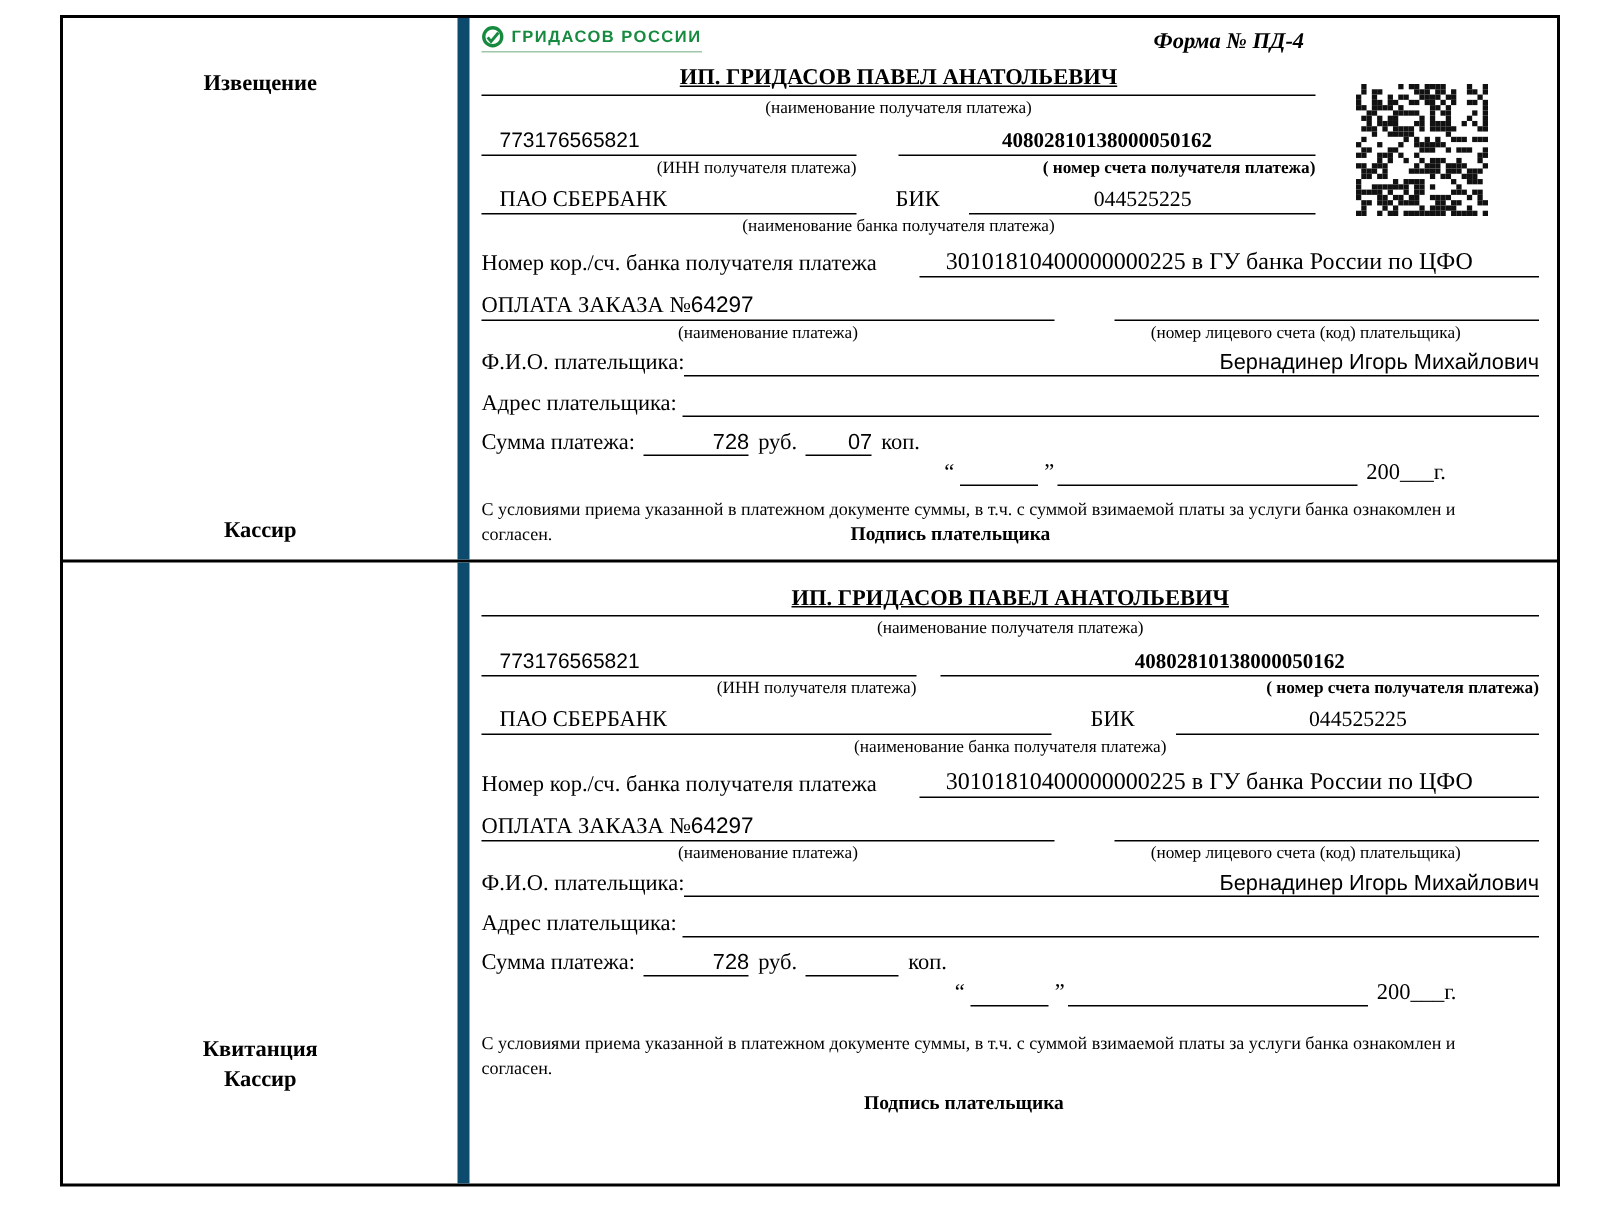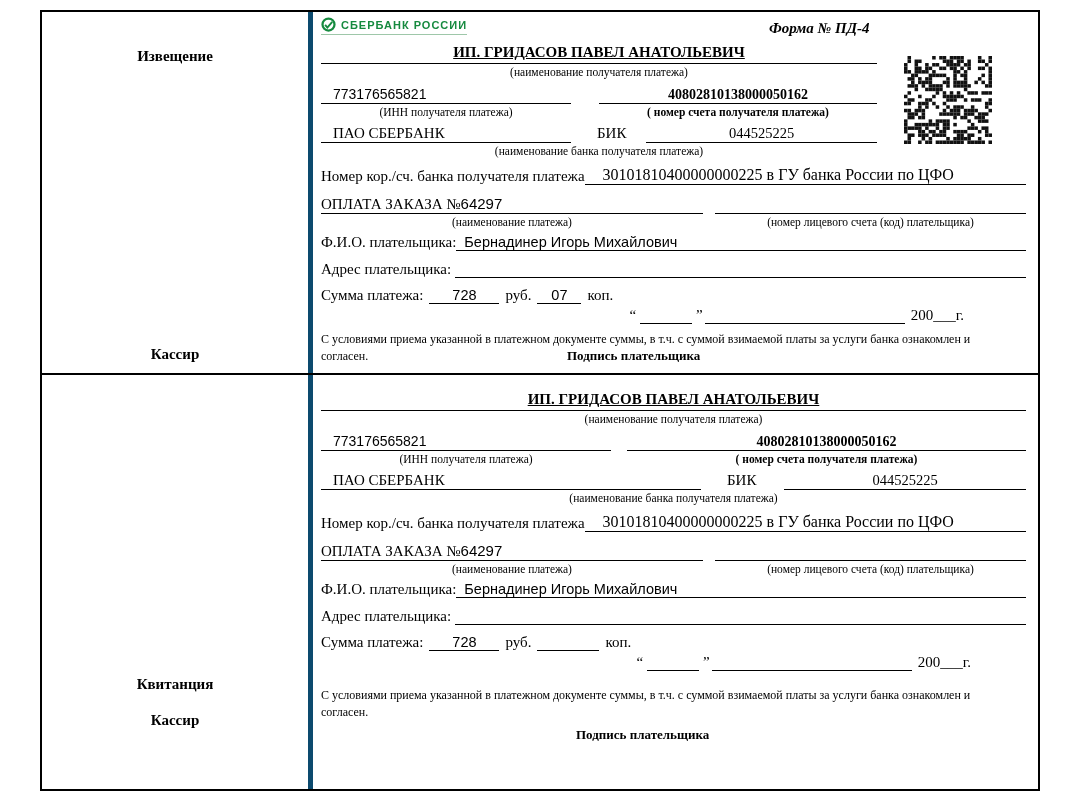--- a/index.html
+++ b/index.html
@@ -9,60 +9,60 @@
     font-family:"Liberation Serif", serif; color:#000;
   }
   .page { position:relative; width:1073px; height:807px; background:#fff; }
   .outer {
     position:absolute; left:40px; top:10px; width:1000px; height:781px;
     border:2px solid #000;
   }
   .section { display:flex; }
   .section.top { height:363px; border-bottom:2px solid #000; }
   .section.bottom { height:414px; }
-  .left-col { flex:0 0 271px; border-right:5px solid #0c4a6e; position:relative; }
+  .left-col { flex:0 0 271px; border-right:8px solid #0c4a6e; position:relative; }
   .side-label { position:absolute; width:100%; text-align:center; font-weight:bold; font-size:15px; }
   .top .lbl-top { top:36px; }
   .top .lbl-bottom { bottom:10px; }
-  .bottom .lbl-top { bottom:96px; }
+  .bottom .lbl-top { bottom:80px; }
   .bottom .lbl-bottom { bottom:60px; }
   .right-col { flex:1; position:relative; padding:2px 12px 0 8px; }
   .right-col.b { padding-top:16px; }
 
   .topbar { position:relative; height:28px; }
   .logo { display:inline-flex; align-items:center; gap:5px; padding-top:3px;
           border-bottom:1px solid #9ec7a9; padding-bottom:2px; }
   .logo-text { color:var(--logo-green,#168a3f); font-family:"Liberation Sans",sans-serif;
                font-weight:bold; font-size:11px; letter-spacing:1px; }
   .form-no { position:absolute; left:448px; top:6px; font-weight:bold; font-style:italic; font-size:15px; }
 
   .qr { position:absolute; top:44px; right:46px; width:88px; height:88px; }
   .qr svg rect { fill:#111; }
 
   .u { border-bottom:1px solid #000; }
   .caption { font-size:11.5px; text-align:center; }
   .center { text-align:center; }
-  .sans { font-family:"Liberation Sans",sans-serif; }
+  .sans { font-family:"Liberation Sans",sans-serif;text-align:right; }
 
   .narrow { width:556px; }
-  .wide { width:100%; }
+  .wide { width:100%;gap:28px; }
 
   .payee { font-weight:bold; font-size:15px; text-align:center; padding-bottom:2px; margin-top:2px;text-decoration:underline; }
   .b .payee { margin-top:0; }
   .cap-row { padding-top:2px; }
 
   .pair { display:flex; align-items:flex-end; margin-top:7px; }
   .pair .cl { width:250px; }
   .pair .cr { flex:1; margin-left:28px;font-weight:bold; }
   .b .pair .cl { width:290px; }
   .b .pair .cr { margin-left:16px; }
   .pair .val { font-size:14px; }
   .pair .cl .val { padding-left:12px; }
   .caps { margin-top:2px; }
-  .caps .cl, .caps .cr { border-bottom:none; }
+  .caps .cl, .caps .cr { border-bottom:none;text-align:right; }
 
   .bankrow { display:flex; align-items:flex-start; margin-top:7px; }
   .bankrow .bname { width:250px; font-size:15px; padding-left:12px; }
   .b .bankrow .bname { width:380px; }
   .bik { margin:0 20px 0 26px; font-size:15px; }
   .b .bik { margin:0 28px 0 26px; }
   .bikval { flex:1; font-size:14.5px; }
 
   .row { display:flex; align-items:flex-end; font-size:15px; }
   .row .lbl { white-space:nowrap; }
@@ -114,21 +114,21 @@
         <div class="side-label lbl-bottom">Кассир</div>
       </div>
       <div class="right-col">
 
         <div class="topbar">
           <div class="logo">
             <svg width="15" height="15" viewBox="0 0 20 20">
               <circle cx="10" cy="10" r="8" fill="none" stroke="#168a3f" stroke-width="3"></circle>
               <path d="M5.5 10.5l3 3.6 6.5-7.6" fill="none" stroke="#168a3f" stroke-width="2.6"></path>
             </svg>
-            <span class="logo-text">СБЕРБАНК РОССИИ</span>
+            <span class="logo-text">ГРИДАСОВ РОССИИ</span>
           </div>
           <div class="form-no">Форма № ПД-4</div>
         </div>
 
         <div class="qr"><svg width="88" height="88" xmlns="http://www.w3.org/2000/svg">
               <rect x="3.52" y="0.00" width="3.52" height="3.52"></rect>
               <rect x="28.16" y="0.00" width="3.52" height="3.52"></rect>
               <rect x="35.20" y="0.00" width="3.52" height="3.52"></rect>
               <rect x="38.72" y="0.00" width="3.52" height="3.52"></rect>
               <rect x="45.76" y="0.00" width="3.52" height="3.52"></rect>

